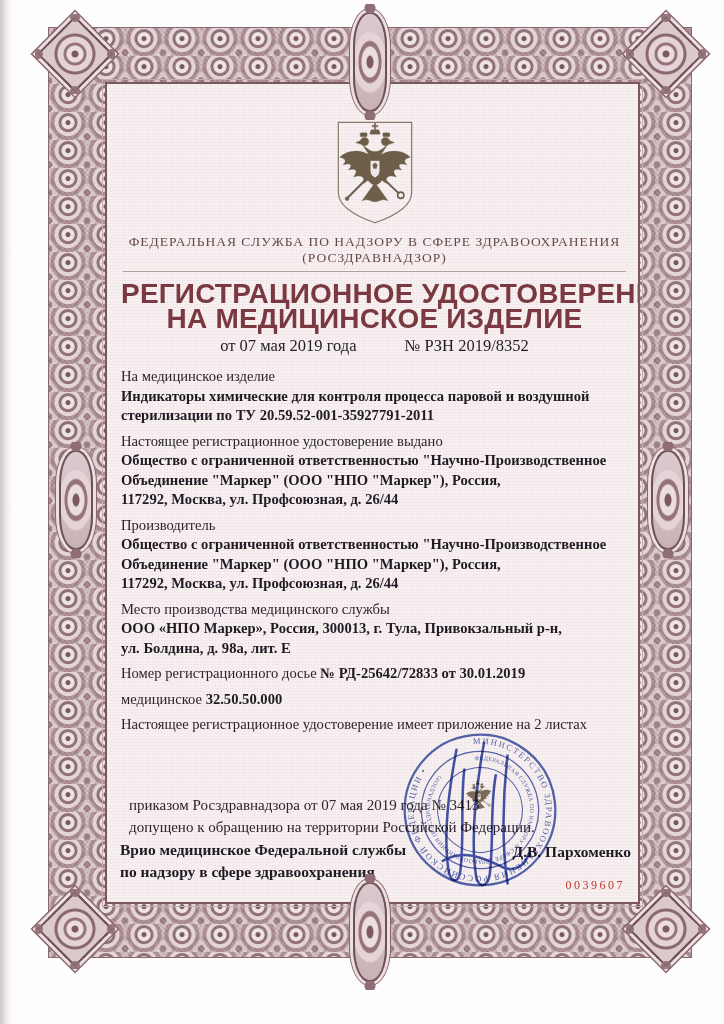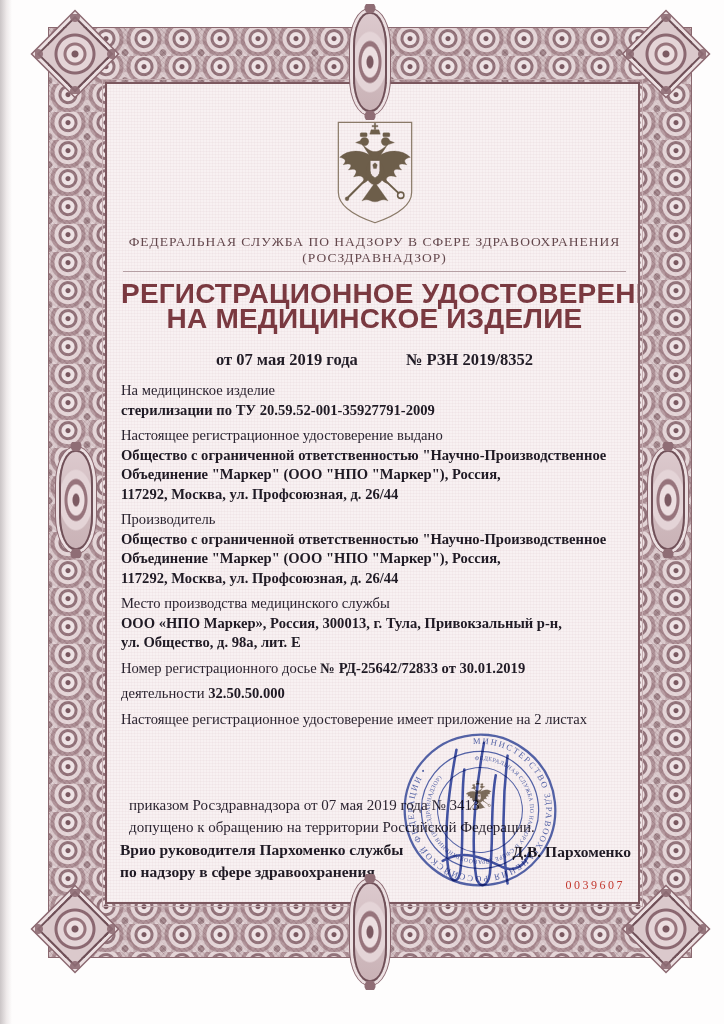--- a/index.html
+++ b/index.html
@@ -73,22 +73,22 @@
     outline:1px solid #c5adb1; outline-offset:2px;
     overflow:hidden; z-index:2;
   }
   .content { padding:34px 10px 0 14px; }
   .emblem-wrap { text-align:center; margin-top:0; }
   .authority { text-align:center; color:#64484d; letter-spacing:1px;
     font-size:13.5px; line-height:16px; margin-top:2px; }
   .divider { border:none; border-top:1px solid #b5a0a4; margin:5px 2px 0 2px; }
   .doc-title { text-align:center; font-family:"Liberation Sans", sans-serif;
     font-weight:bold; color:#7a3940; font-size:28px; line-height:25px; margin-top:9px; letter-spacing:.2px; }
-  .date-row { display:flex; justify-content:center; gap:48px; font-weight:bold;
-    font-size:16.5px; margin-top:19px; color:#211c26; }
+  .date-row { display:flex; justify-content:center; gap:48px; font-weight:normal;
+    font-size:16.5px; margin-top:5px; color:#211c26; }
   .body-text { margin-top:11px; font-size:14.6px; }
   .body-text p { line-height:19.5px; margin-bottom:6px; }
   .v { font-weight:bold; color:#1f1a24; }
   .line { display:block; white-space:nowrap; }
   
   .order-block { position:absolute; left:22px; top:711px; font-size:15px; line-height:21.5px; }
   .signoff { position:absolute; left:13px; top:755px; font-weight:bold; font-size:15.5px; line-height:21.5px; color:#1f1a24; }
   .signatory { position:absolute; right:7px; top:759px; font-weight:bold; font-size:15.5px; color:#1f1a24;margin-left:36px; }
   .serial { position:absolute; right:13px; top:794px; font-family:Liberation Serif, serif;
     font-size:12px; letter-spacing:2.5px; color:#c2372e; }
@@ -157,53 +157,54 @@
       </div>
 
       <div class="date-row">
         <span>от  07 мая 2019 года</span>
         <span>№  РЗН 2019/8352</span>
       </div>
 
       <div class="body-text">
         <p>
           <span class="line">На медицинское изделие</span>
-          <span class="line v">стерилизации по ТУ 20.59.52-001-35927791-2009</span>
+          <span class="line v">Индикаторы химические для контроля процесса паровой и воздушной</span>
+          <span class="line v">стерилизации по ТУ 20.59.52-001-35927791-2011</span>
         </p>
         <p>
           <span class="line">Настоящее регистрационное удостоверение выдано</span>
           <span class="line v">Общество с ограниченной ответственностью "Научно-Производственное</span>
           <span class="line v">Объединение "Маркер" (ООО "НПО "Маркер"), Россия,</span>
           <span class="line v">117292, Москва, ул. Профсоюзная, д. 26/44</span>
         </p>
         <p>
           <span class="line">Производитель</span>
           <span class="line v">Общество с ограниченной ответственностью "Научно-Производственное</span>
           <span class="line v">Объединение "Маркер" (ООО "НПО "Маркер"), Россия,</span>
           <span class="line v">117292, Москва, ул. Профсоюзная, д. 26/44</span>
         </p>
         <p>
           <span class="line">Место производства медицинского службы</span>
           <span class="line v">ООО «НПО Маркер», Россия, 300013, г. Тула, Привокзальный р-н,</span>
-          <span class="line v">ул. Общество, д. 98а, лит. Е</span>
+          <span class="line v">ул. Болдина, д. 98а, лит. Е</span>
         </p>
         <p><span>Номер регистрационного досье </span><span class="v">№ РД-25642/72833 от 30.01.2019</span></p>
         <p>
-          <span class="line"><span>деятельности </span><span class="v">32.50.50.000</span></span>
+          <span class="line"><span>медицинское </span><span class="v">32.50.50.000</span></span>
         </p>
         <p>Настоящее регистрационное удостоверение имеет приложение на 2 листах</p>
       </div>
     </div>
 
     <div class="order-block">
       <span class="line">приказом Росздравнадзора от 07 мая 2019 года № 3413</span>
       <span class="line">допущено к обращению на территории Российской Федерации.</span>
     </div>
     <div class="signoff">
-      <span class="line">Врио руководителя Пархоменко службы</span>
+      <span class="line">Врио медицинское Федеральной службы</span>
       <span class="line">по надзору в сфере здравоохранения</span>
     </div>
     <div class="signatory">Д.В. Пархоменко</div>
     <div class="serial">0039607</div>
 
     <svg class="stamp" viewBox="-85 -85 170 170">
       <g transform="rotate(-6)" fill="none" stroke="#3e54a6">
         <circle r="79" stroke-width="2.4"></circle>
         <circle r="61.5" stroke-width="1.3"></circle>
         <circle r="44.5" stroke-width="1.1"></circle>

